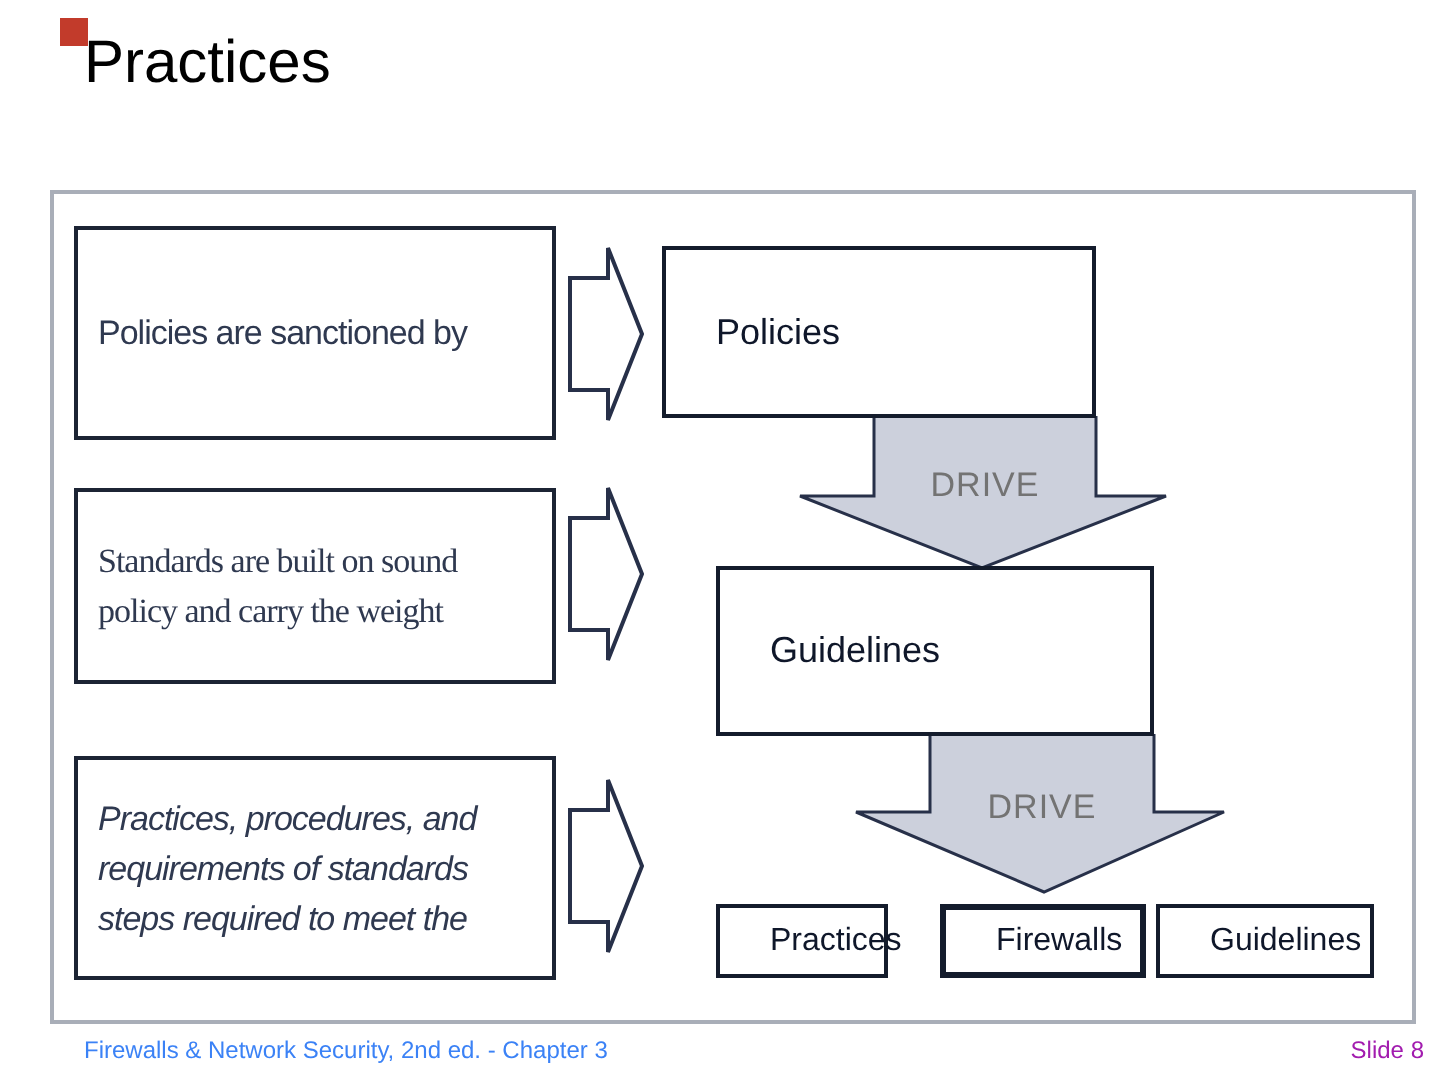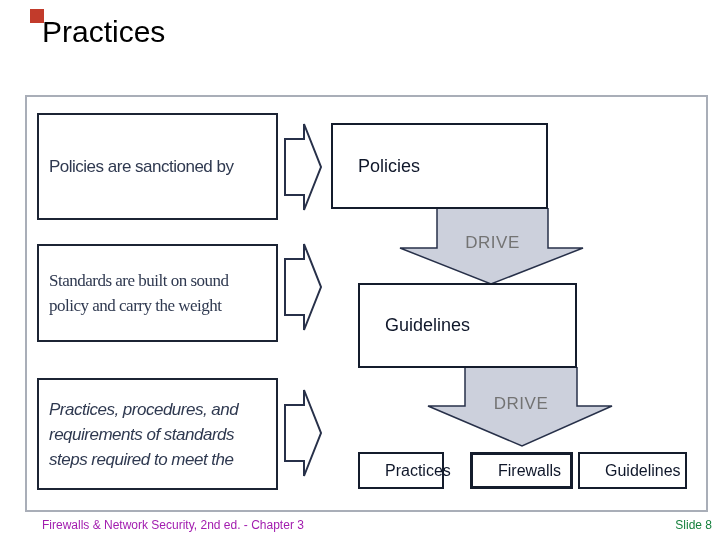--- a/index.html
+++ b/index.html
@@ -33,22 +33,22 @@
   .fbox-procedures { left:470px; width:103px; border-width:3px; }
   .fbox-guidelines { left:578px; width:109px; }
   
   .darrow { position:absolute; }
   .darrow1 { left:399px; top:208px; width:185px; height:77px; }
   .darrow2 { left:427px; top:367px; width:186px; height:80px; }
   .drive { position:absolute; text-align:center; font-size:17px; color:#737373; letter-spacing:0.5px; }
   .drive1 { left:437px; top:233px; width:111px; }
   .drive2 { left:465px; top:394px; width:112px; }
   
-  .footer-left  { position:absolute; left:42px; top:518px; font-size:12px; color:#a21caf; }
-  .footer-right { position:absolute; right:8px; top:518px; font-size:12px; color:#15803d; }
+  .footer-left  { position:absolute; left:42px; top:518px; font-size:12px; color:#3b82f6; }
+  .footer-right { position:absolute; right:8px; top:518px; font-size:12px; color:#a21caf; }
 </style>
 </head>
 <body>
 
 <div class="bullet"></div>
 
 <div class="title">
   <div>Practices</div>
 </div>
 

